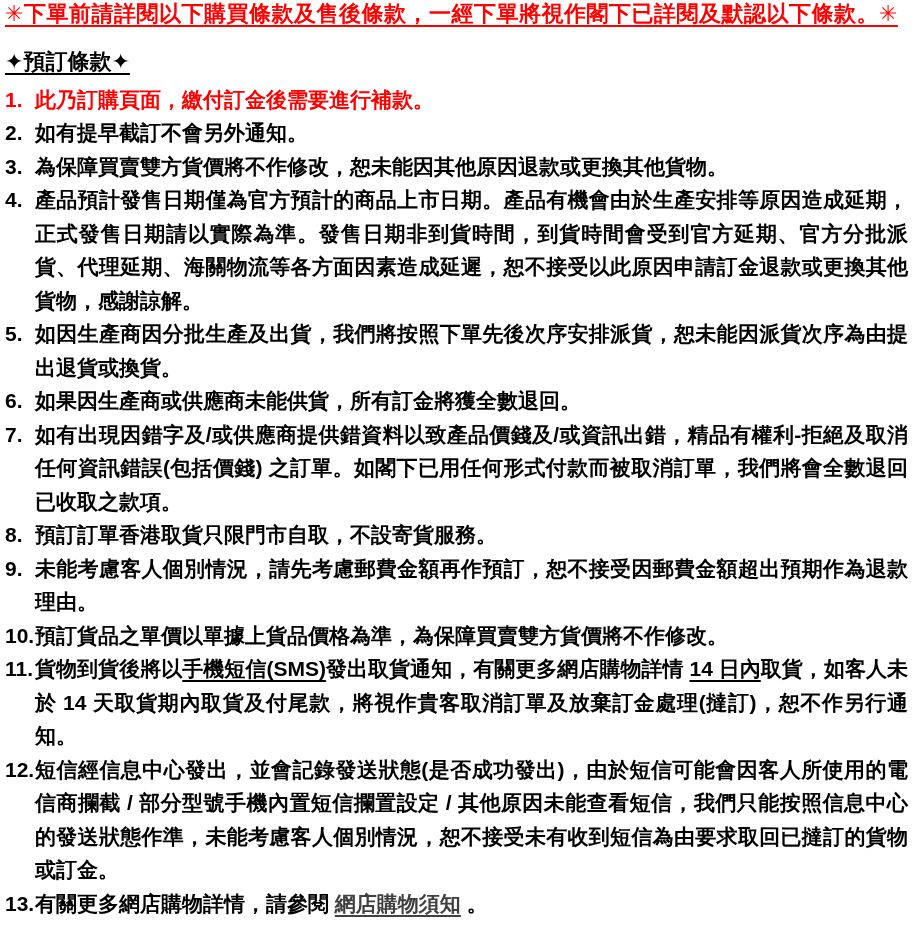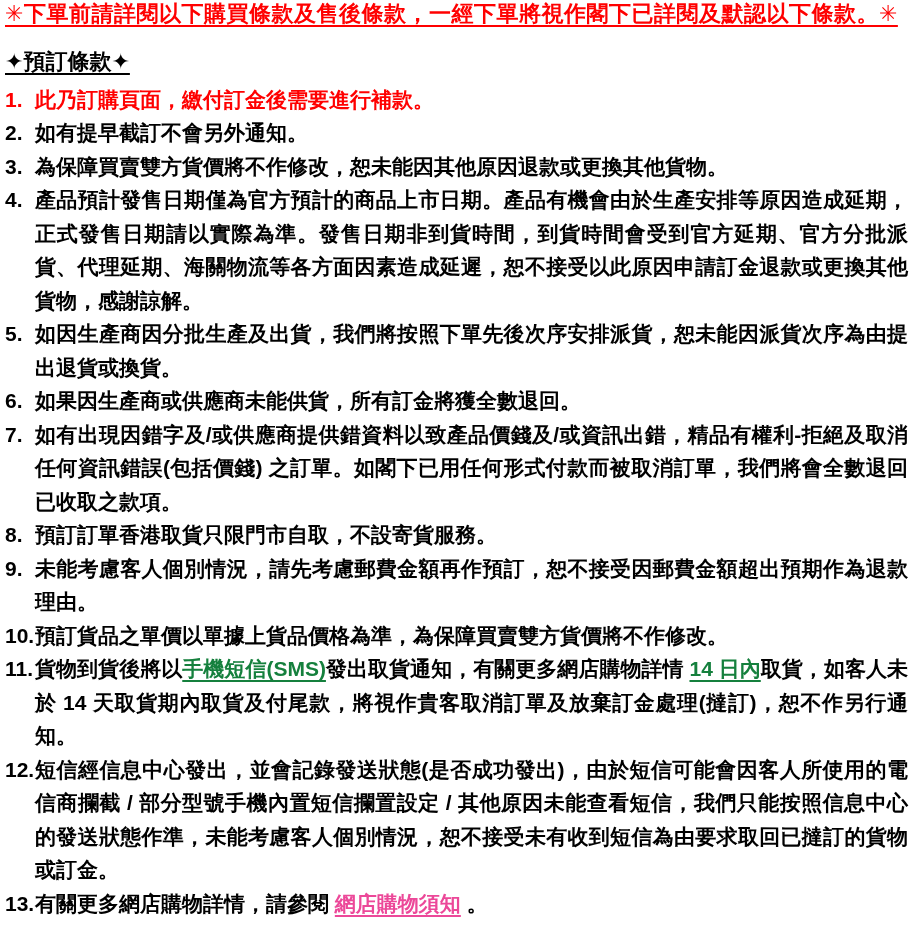--- a/index.html
+++ b/index.html
@@ -49,26 +49,26 @@
     flex: 0 0 30px;
     white-space: nowrap;
   }
   .txt {
     flex: 1 1 auto;
     text-align: justify;
     text-justify: inter-ideograph;
   }
   .red    { color: #ff0000; }
   .red-u  {
-    color: #15803d;
+    color: #000000;
     text-decoration: underline;
     text-underline-offset: 4px;
   }
   .link {
-    color: #ec4899;
+    color: #404040;
     text-decoration: underline;
     text-underline-offset: 4px;
     cursor: pointer;
   }
 </style>
 </head>
 <body>
 
 <div class="wrap">
 

